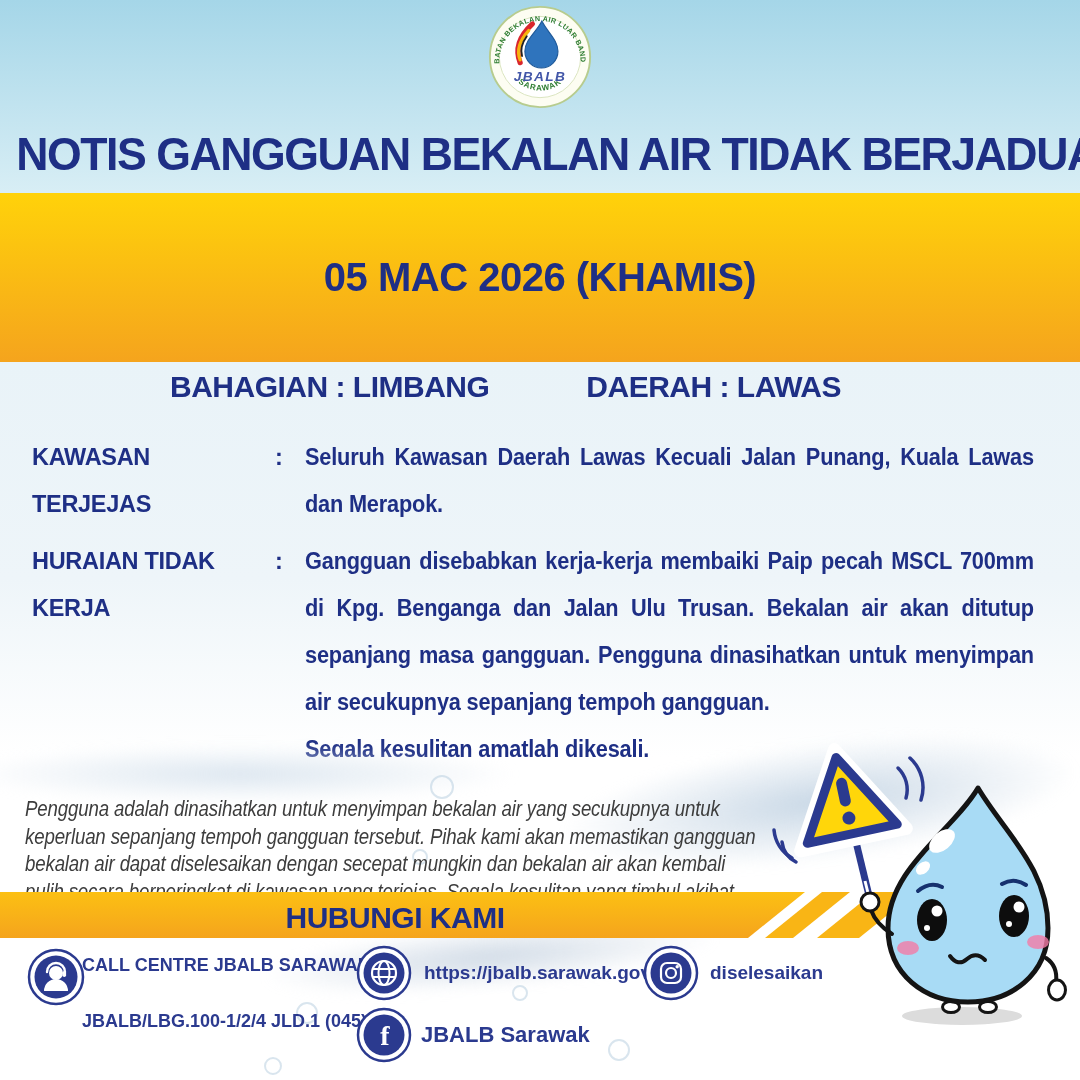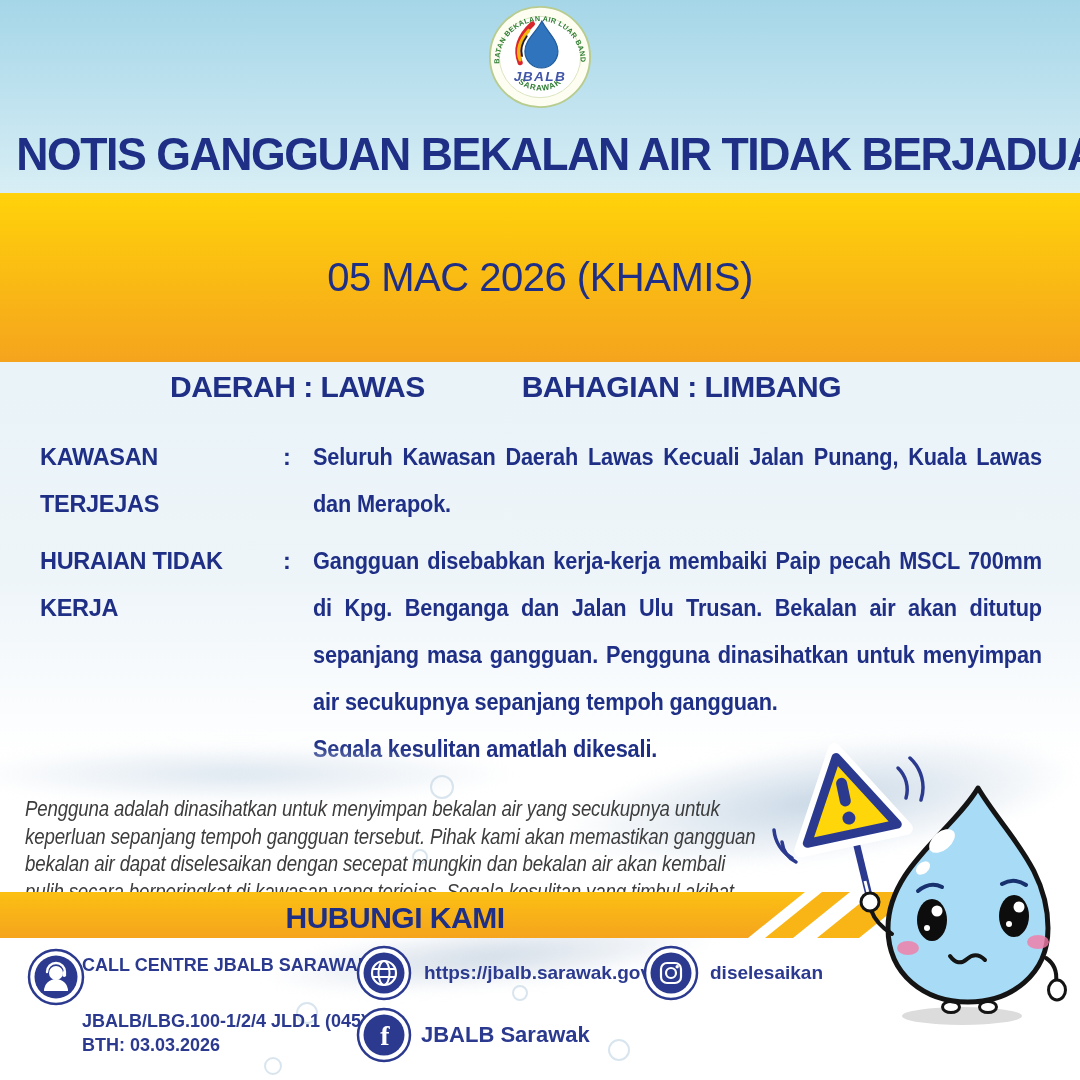--- a/index.html
+++ b/index.html
@@ -11,28 +11,28 @@
        background:linear-gradient(to bottom,var(--sky_top,#a5d6e8),var(--sky_bottom,#d8eef5));}
   .logo-wrap{position:absolute;left:488px;top:5px;width:104px;height:104px;}
   .main-title{position:absolute;left:0;top:127px;width:1080px;text-align:center;
        font-size:46px;font-weight:bold;letter-spacing:-1.5px;color:var(--navy,#1e2f85);
        transform:scaleX(.97);transform-origin:center top;white-space:nowrap;}
 
   
   .banner{position:absolute;left:0;top:193px;width:1080px;height:169px;
        background:linear-gradient(to bottom,var(--banner_top,#ffd20a),var(--banner_bottom,#f5a41d));
        display:flex;flex-direction:column;align-items:center;justify-content:center;gap:10px;}
-  .banner div{font-size:40px;font-weight:normal;color:var(--navy,#1e2f85);letter-spacing:-.5px;}
+  .banner div{font-size:40px;font-weight:bold;color:var(--navy,#1e2f85);letter-spacing:-.5px;}
 
   
   .content{position:absolute;left:0;top:362px;width:1080px;height:395px;
        background:linear-gradient(to bottom,var(--content_top,#e9f3f8) 0%,#eef5f9 55%,var(--content_bottom,#ffffff) 100%);}
   .location{position:absolute;left:170px;top:8px;display:flex;gap:97px;
        font-size:30px;font-weight:bold;color:var(--navy,#1e2f85);letter-spacing:-.5px;}
-  .info-row{position:absolute;left:0;width:1080px;display:grid;grid-template-columns:243px 30px 1fr;padding-left:40px;box-sizing:border-box;}
+  .info-row{position:absolute;left:0;width:1080px;display:grid;grid-template-columns:243px 30px 1fr;padding-left:32px;box-sizing:border-box;}
   .row-kawasan{top:72px;}
   .row-huraian{top:176px;}
   .info-label,.info-colon{font-size:23.5px;font-weight:bold;color:var(--navy,#1e2f85);line-height:47px;letter-spacing:-.3px;}
   .info-value{width:788px;transform:scaleX(.925);transform-origin:left top;
        font-size:23.5px;font-weight:bold;color:var(--navy,#1e2f85);line-height:47px;letter-spacing:-.2px;}
   .info-value p{margin:0;text-align:justify;}
   .info-value .closing{text-align:left;}
 
   
   .splash{position:absolute;left:0;top:757px;width:1080px;height:323px;background:#fff;}
@@ -97,22 +97,22 @@
   </div>
 
   <div class="main-title">NOTIS GANGGUAN BEKALAN AIR TIDAK BERJADUAL</div>
 
   <div class="banner">
     <div>05 MAC 2026 (KHAMIS)</div>
   </div>
 
   <div class="content">
     <div class="location">
+      <span>BAHAGIAN : LIMBANG</span>
       <span>DAERAH : LAWAS</span>
-      <span>BAHAGIAN : LIMBANG</span>
     </div>
 
     <div class="info-row row-kawasan">
       <div class="info-label">KAWASAN TERJEJAS</div>
       <div class="info-colon">:</div>
       <div class="info-value">
         <p>Seluruh Kawasan Daerah Lawas Kecuali Jalan Punang, Kuala Lawas dan Merapok.</p>
       </div>
     </div>
 
@@ -161,21 +161,20 @@
       <circle cx="29" cy="25" r="7" fill="#ffffff"></circle>
       <path d="M17,43 a12,12 0 0 1 24,0 Z" fill="#ffffff"></path>
       <path d="M20,24 a9,9 0 0 1 18,0" fill="none" stroke="#ffffff" stroke-width="2.4" stroke-linecap="round"></path>
       <rect x="35.5" y="23" width="3.6" height="6" rx="1.8" fill="#ffffff"></rect>
     </svg>
     <div class="contact-text ct-call">
       <div>CALL CENTRE JBALB SARAWAK</div>
     </div>
     <div class="contact-text ct-ref">
       <div>JBALB/LBG.100-1/2/4 JLD.1 (045)</div>
-      <div>BTH: 03.03.2026</div>
     </div>
 
     <svg class="contact-icon ci-globe" viewBox="0 0 58 58">
       <circle cx="29" cy="29" r="26" fill="#ffffff" stroke="var(--icon_navy,#2b3a8f)" stroke-width="2.5"></circle>
       <circle cx="29" cy="29" r="20.5" fill="var(--icon_navy,#2b3a8f)"></circle>
       <circle cx="29" cy="29" r="12" fill="none" stroke="#ffffff" stroke-width="2.2"></circle>
       <ellipse cx="29" cy="29" rx="5.5" ry="12" fill="none" stroke="#ffffff" stroke-width="2"></ellipse>
       <line x1="17.5" y1="25" x2="40.5" y2="25" stroke="#ffffff" stroke-width="2"></line>
       <line x1="17.5" y1="33" x2="40.5" y2="33" stroke="#ffffff" stroke-width="2"></line>
     </svg>

